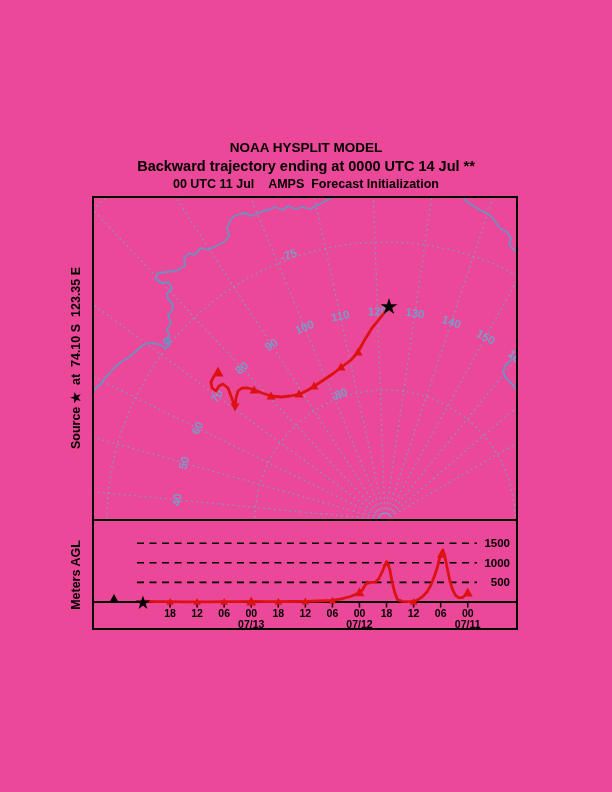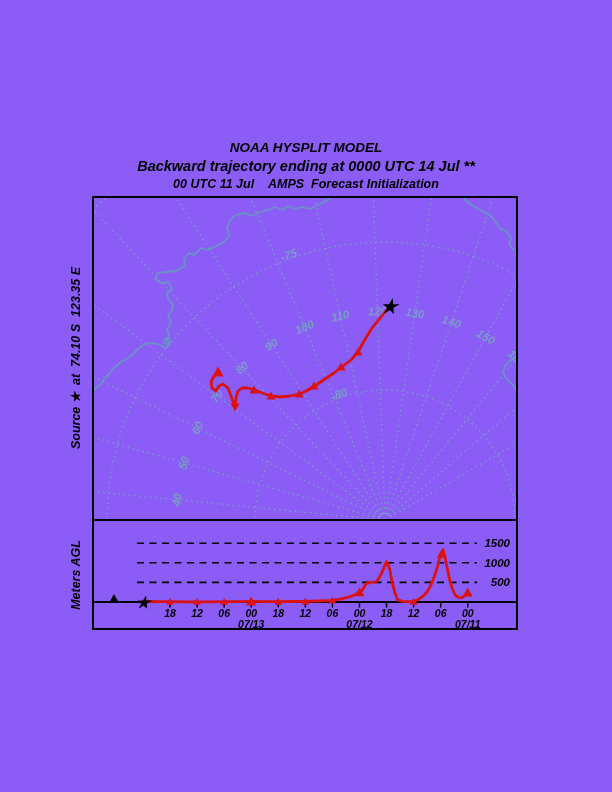--- a/index.html
+++ b/index.html
@@ -1,17 +1,17 @@
 <!DOCTYPE html>
 <html><head>
 <meta charset="utf-8">
 <style>
   html,body{margin:0;padding:0;background:#fff;}
-  #page{position:relative;width:612px;height:792px;background:#8b5cf6;overflow:hidden;
-        font-family:"Liberation Sans",sans-serif;font-style:italic;}
+  #page{position:relative;width:612px;height:792px;background:#ec4899;overflow:hidden;
+        font-family:"Liberation Sans",sans-serif;}
   svg{position:absolute;left:0;top:0;}
   text{font-family:"Liberation Sans",sans-serif;font-weight:bold;}
 </style>
 </head>
 <body>
 
 <div id="page">
 <svg id="fig" width="612" height="792" viewBox="0 0 612 792">
   <defs>
     <clipPath id="mapClip">

